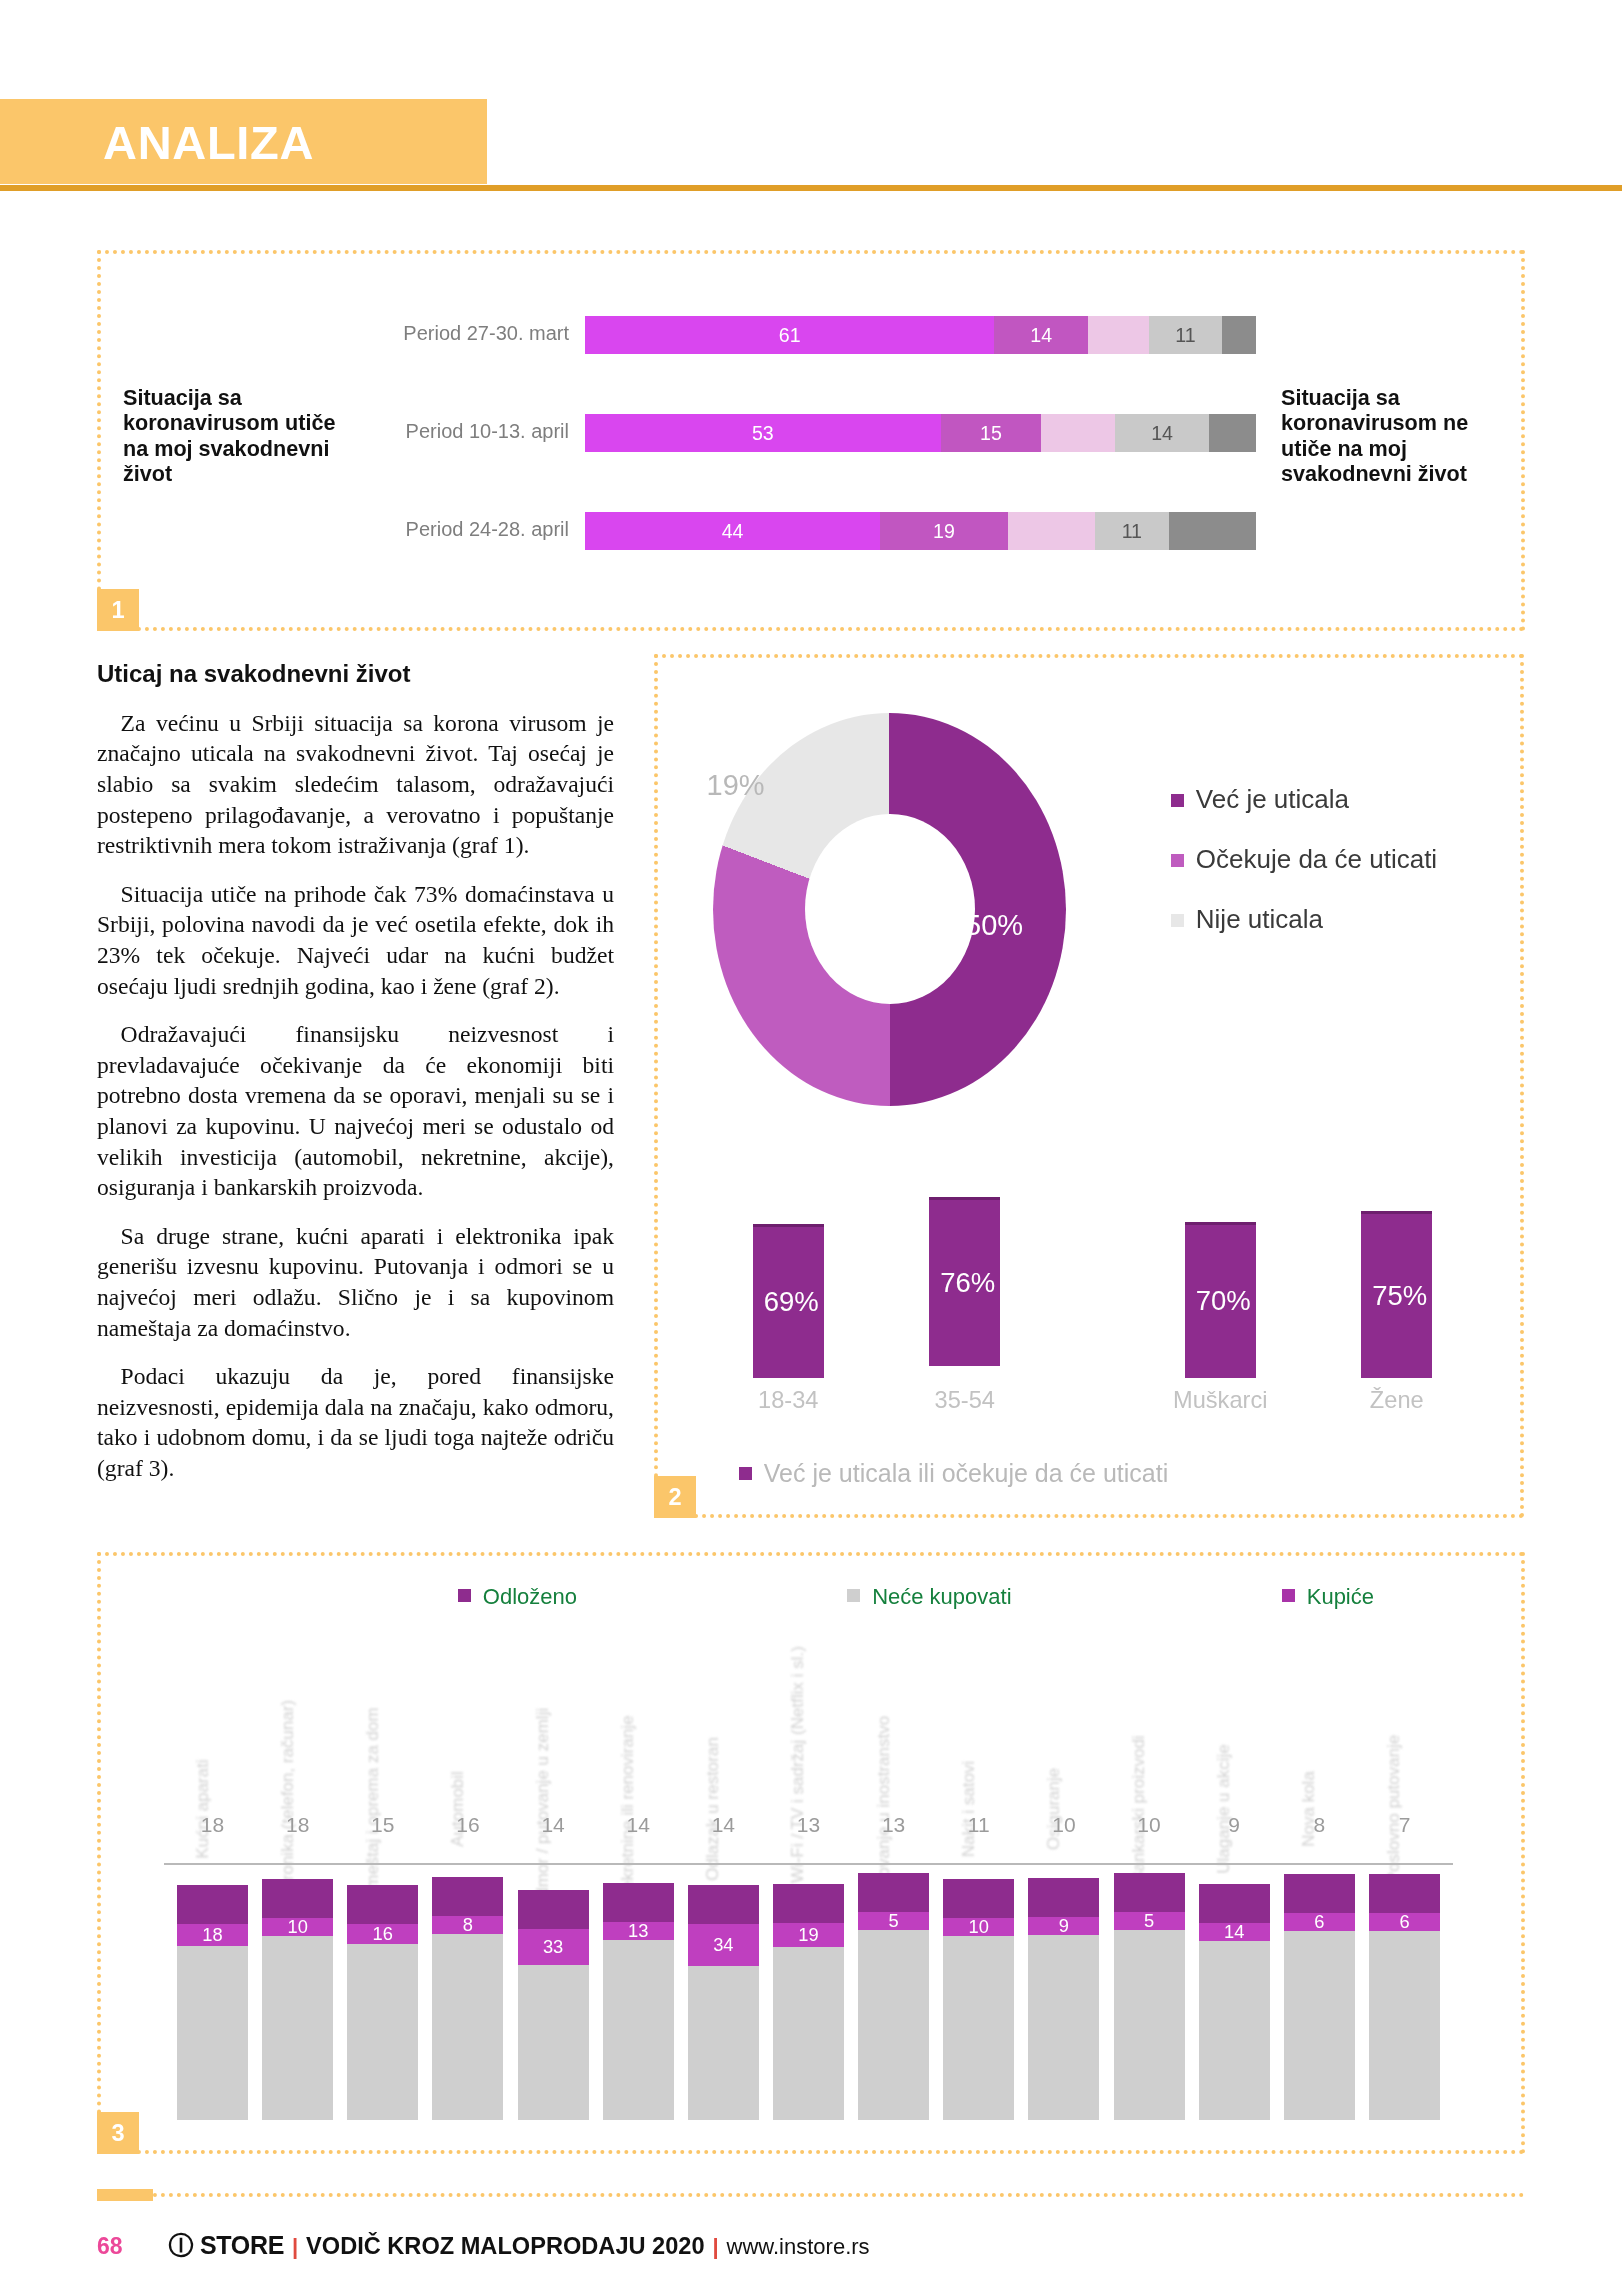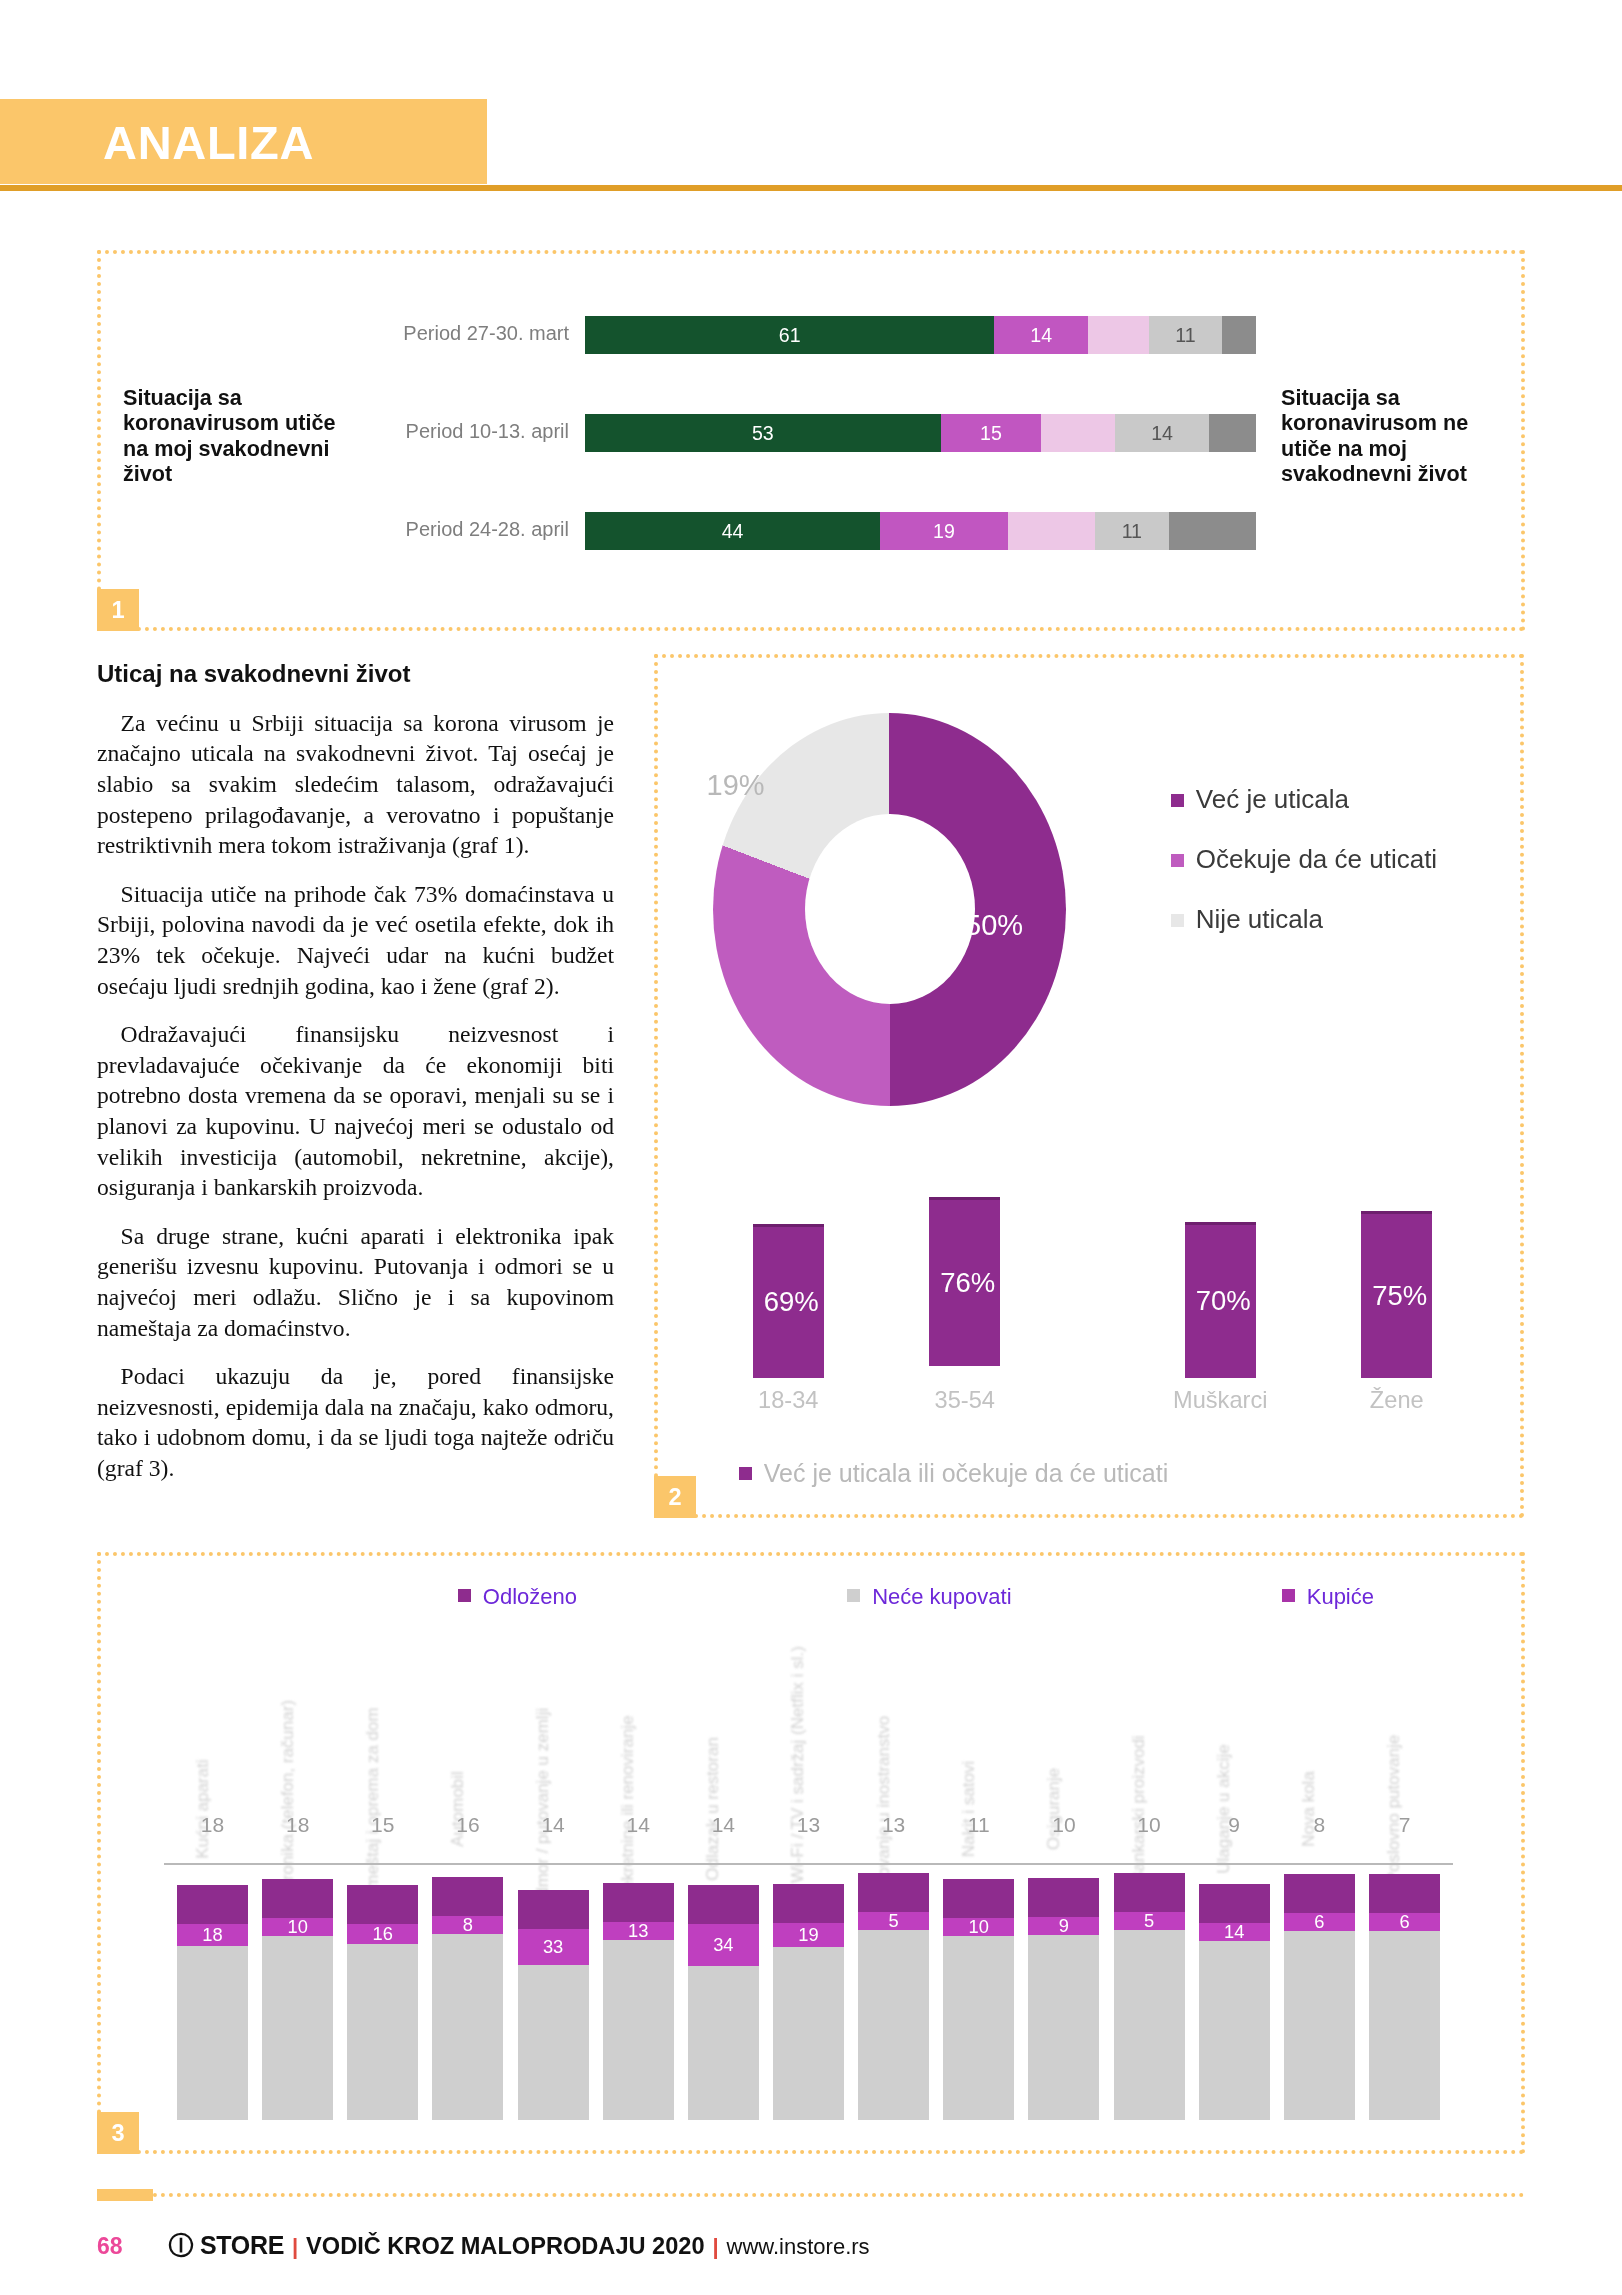--- a/index.html
+++ b/index.html
@@ -89,21 +89,21 @@
   }
   .p1-seg {
     height: 100%;
     display: flex;
     align-items: center;
     justify-content: center;
     font-size: 19.6px;
     color: #ffffff;
     font-family: "Liberation Sans", sans-serif;
   }
-  .s-dark   { background: #14532d; }
+  .s-dark   { background: #d946ef; }
   .s-mid    { background: #c156c1; }
   .s-pale   { background: #edc7e6; }
   .s-gray   { background: #c9c9c9; color:#555; }
   .s-dgray  { background: #8c8c8c; }
 
   
   #panel2 { left: 654px; top: 654px; width: 870px; height: 864px; }
 
   .donut-wrap { position: absolute; left: 713px; top: 713px; width: 393px; height: 393px; }
   .donut {
@@ -220,21 +220,21 @@
 
   .p3-legend {
     position: absolute;
     left: 458px; top: 1584px;
     width: 916px;
     display: flex;
     justify-content: space-between;
     filter: blur(0.7px);
   }
   .p3-legend .legend-row { margin-bottom: 0; }
-  .p3-legend .legend-text { font-size: 22px; color: #6d28d9; }
+  .p3-legend .legend-text { font-size: 22px; color: #15803d; }
 
   .p3-plot {
     position: absolute;
     left: 177px; top: 1636px;
     width: 1263px; height: 484px;
     display: flex;
     justify-content: space-between;
   }
   .p3-col {
     position: relative;

